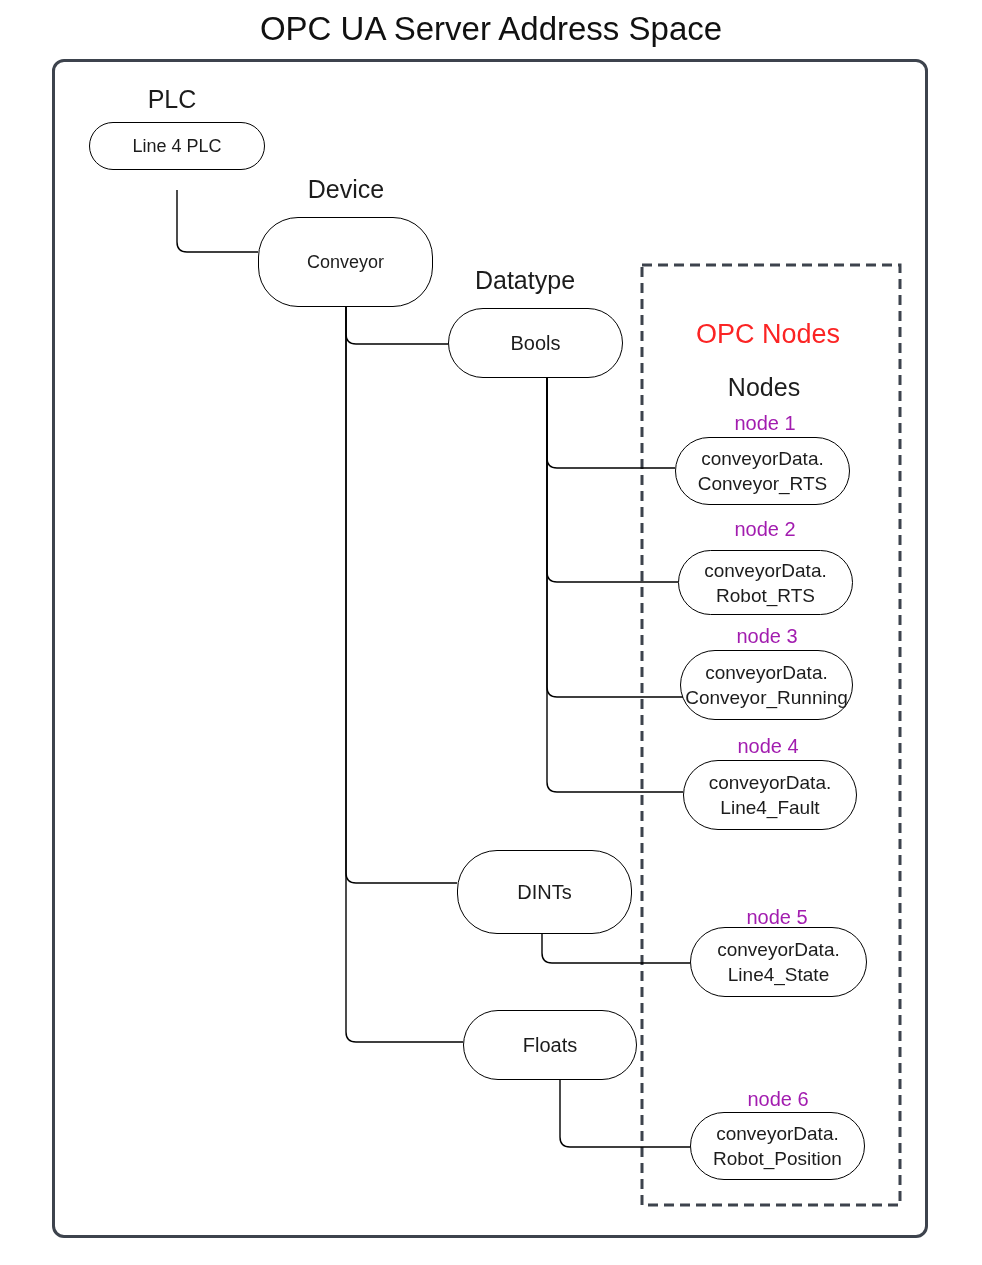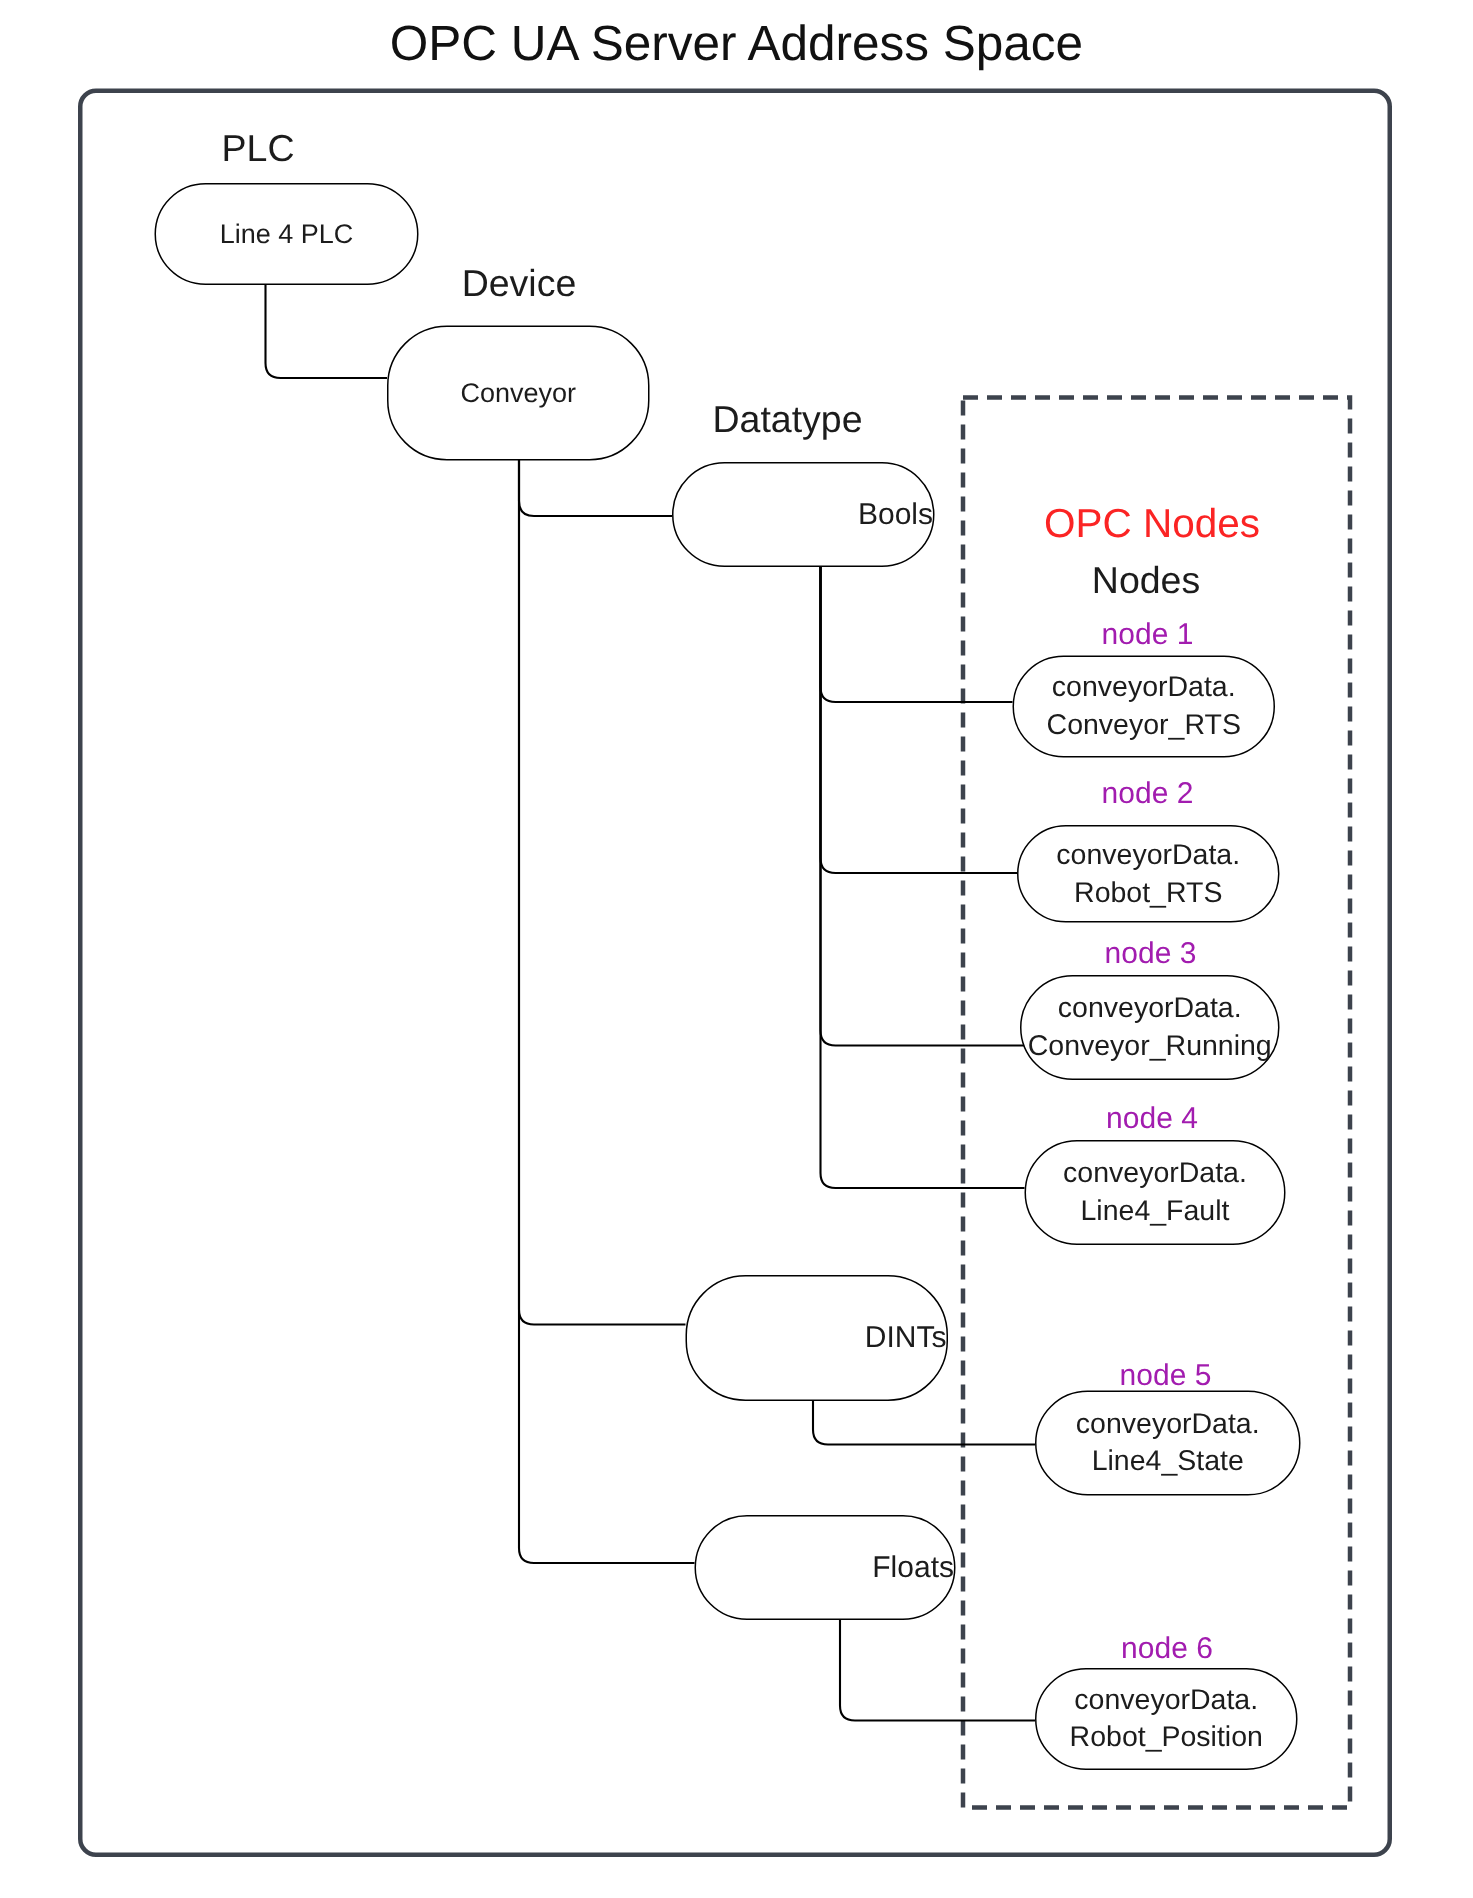--- a/index.html
+++ b/index.html
@@ -24,21 +24,21 @@
   .pill span{white-space:nowrap;}
   .lbl{
     position:absolute;transform:translateX(-50%);font-size:25px;
     white-space:nowrap;color:#1c1c1c;
   }
   .node-lbl{
     position:absolute;transform:translateX(-50%);font-size:20px;
     white-space:nowrap;color:#a21caf;
   }
   .pill-sm{font-size:18px;}
-  .pill-md{font-size:20px;align-items:flex-end;}
+  .pill-md{font-size:20px;}
   .pill-node{font-size:19px;line-height:25px;}
   .red{color:#fb2424;}
 </style>
 </head>
 <body>
 
 <div class="canvas">
 
   <div class="title">OPC UA Server Address Space</div>
 
@@ -56,24 +56,24 @@
       <path d="M547 378 L547 687 Q547 697 557 697 L690 697"></path>
       <path d="M547 378 L547 782 Q547 792 557 792 L683 792"></path>
       <path d="M542 918 L542 953 Q542 963 552 963 L690 963"></path>
       <path d="M560 1080 L560 1137 Q560 1147 570 1147 L690 1147"></path>
     </g>
   </svg>
 
   <div class="lbl" style="left:172px;top:85px;">PLC</div>
   <div class="lbl" style="left:346px;top:175px;">Device</div>
   <div class="lbl" style="left:525px;top:266px;">Datatype</div>
-  <div class="lbl red" style="left:768px;top:334px;font-size:27px;">OPC Nodes</div>
+  <div class="lbl red" style="left:768px;top:319px;font-size:27px;">OPC Nodes</div>
   <div class="lbl" style="left:764px;top:373px;">Nodes</div>
 
-  <div class="pill pill-sm" style="left:103px;top:122px;width:176px;height:68px;">
+  <div class="pill pill-sm" style="left:89px;top:122px;width:176px;height:48px;">
     <span>Line 4 PLC</span>
   </div>
   <div class="pill pill-sm" style="left:258px;top:217px;width:175px;height:90px;">
     <span>Conveyor</span>
   </div>
   <div class="pill pill-md" style="left:448px;top:308px;width:175px;height:70px;">
     <span>Bools</span>
   </div>
   <div class="pill pill-md" style="left:457px;top:850px;width:175px;height:84px;">
     <span>DINTs</span>

